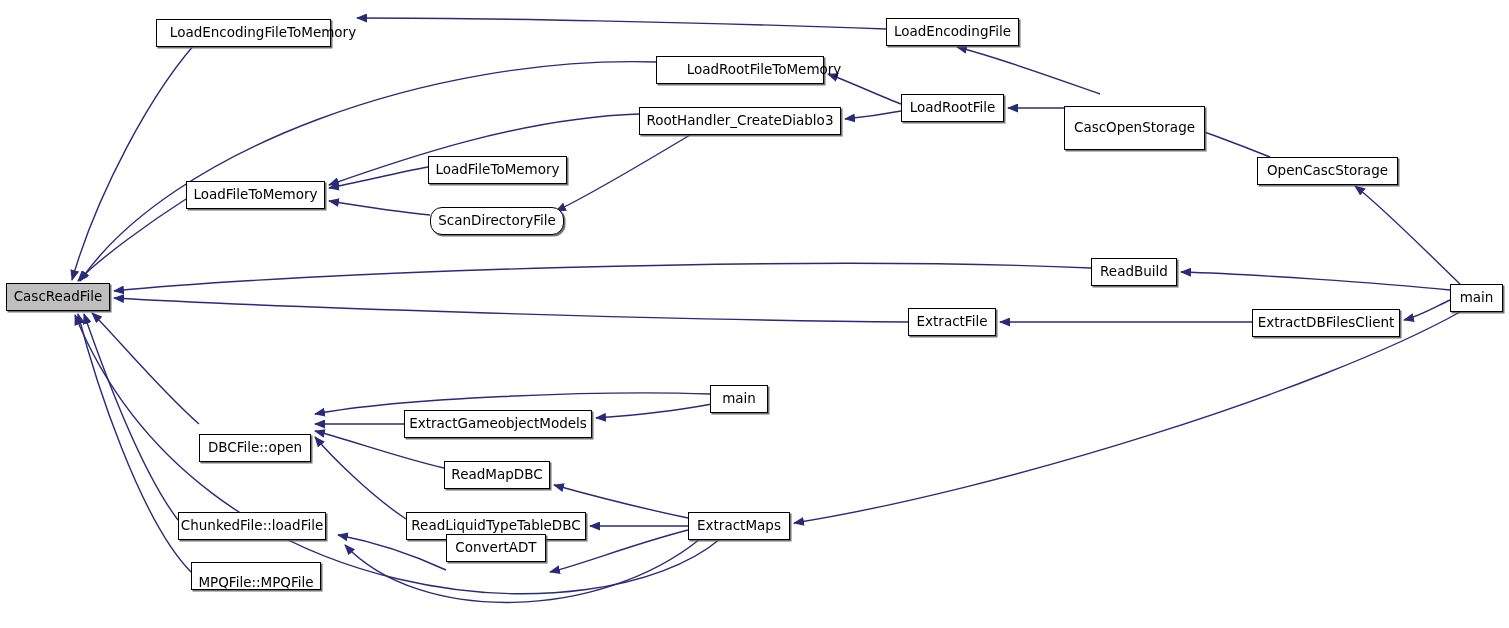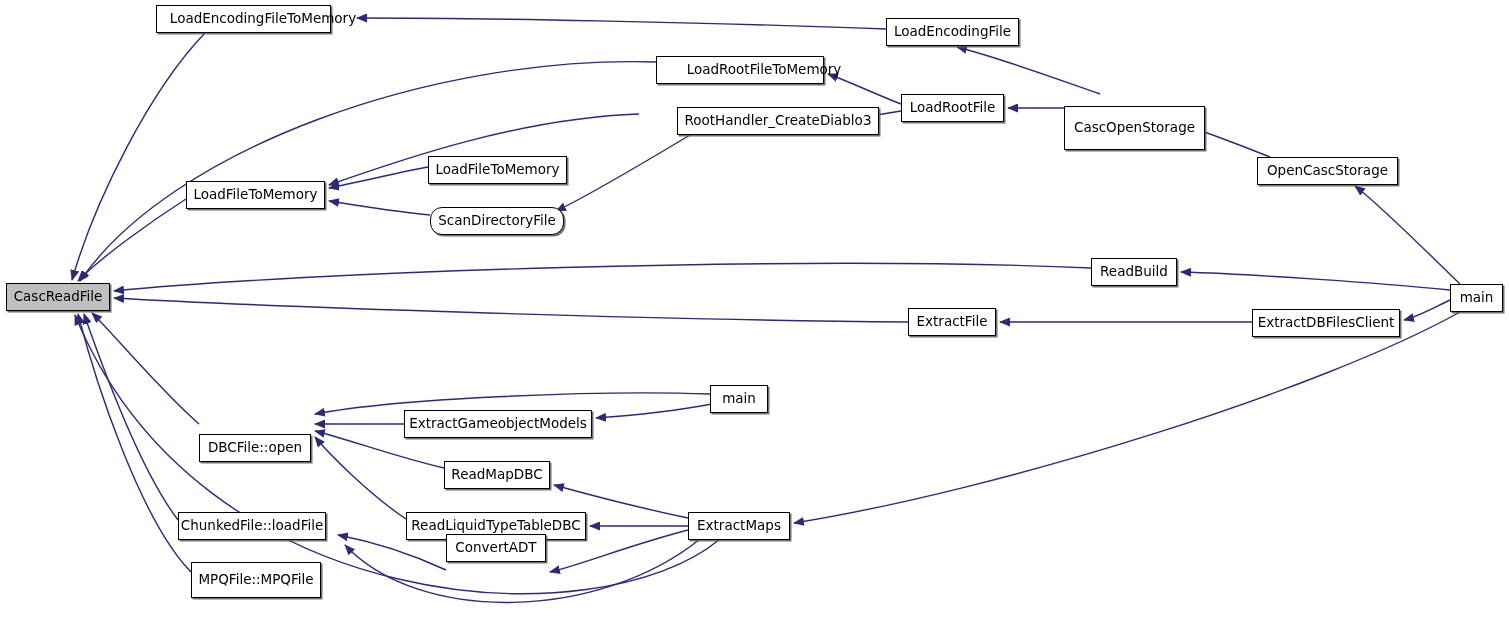--- a/index.html
+++ b/index.html
@@ -55,30 +55,30 @@
         <path d="M406,519 C370,495 330,455 315,437" marker-end="url(#ah)"></path>
         <path d="M688,530 C630,545 580,565 550,572" marker-end="url(#ah)"></path>
         <path d="M446,570 C420,558 380,543 338,535" marker-end="url(#ah)"></path>
         <path d="M700,539 C600,620 420,625 345,545" marker-end="url(#ah)"></path>
         <path d="M720,539 C600,640 200,620 75,315" marker-end="url(#ah)"></path>
         <path d="M178,520 C140,470 100,360 84,314" marker-end="url(#ah)"></path>
         <path d="M191,572 C140,520 95,380 78,314" marker-end="url(#ah)"></path>
       </g>
   </svg>
   <div id="nodes">
-      <div class="node" style="left: 156px; top: 5px; width: 175px; height: 28px; padding-left: 39px;">
+      <div class="node" style="left: 156px; top: 19px; width: 175px; height: 28px; padding-left: 39px;">
         <span>LoadEncodingFileToMemory</span>
       </div>
       <div class="node" style="left: 886px; top: 18px; width: 133px; height: 28px;">
         <span>LoadEncodingFile</span>
       </div>
       <div class="node" style="left: 656px; top: 56px; width: 168px; height: 28px; padding-left: 48px;">
         <span>LoadRootFileToMemory</span>
       </div>
-      <div class="node" style="left: 677px; top: 107px; width: 202px; height: 28px;">
+      <div class="node" style="left: 639px; top: 107px; width: 202px; height: 28px;">
         <span>RootHandler_CreateDiablo3</span>
       </div>
       <div class="node" style="left: 901px; top: 94px; width: 103px; height: 28px;">
         <span>LoadRootFile</span>
       </div>
       <div class="node" style="left: 1064px; top: 106px; width: 141px; height: 44px;">
         <span>CascOpenStorage</span>
       </div>
       <div class="node" style="left: 1257px; top: 157px; width: 141px; height: 28px;">
         <span>OpenCascStorage</span>
@@ -121,20 +121,20 @@
       </div>
       <div class="node" style="left: 178px; top: 512px; width: 148px; height: 28px;">
         <span>ChunkedFile::loadFile</span>
       </div>
       <div class="node" style="left: 406px; top: 512px; width: 180px; height: 28px;">
         <span>ReadLiquidTypeTableDBC</span>
       </div>
       <div class="node" style="left: 688px; top: 512px; width: 102px; height: 28px;">
         <span>ExtractMaps</span>
       </div>
-      <div class="node" style="left: 191px; top: 562px; width: 130px; height: 36px;">
+      <div class="node" style="left: 191px; top: 562px; width: 130px; height: 28px; align-items: flex-end;">
         <span>MPQFile::MPQFile</span>
       </div>
       <div class="node" style="left: 446px; top: 534px; width: 100px; height: 28px;">
         <span>ConvertADT</span>
       </div>
     </div>
 </div>
 
 </body></html>

